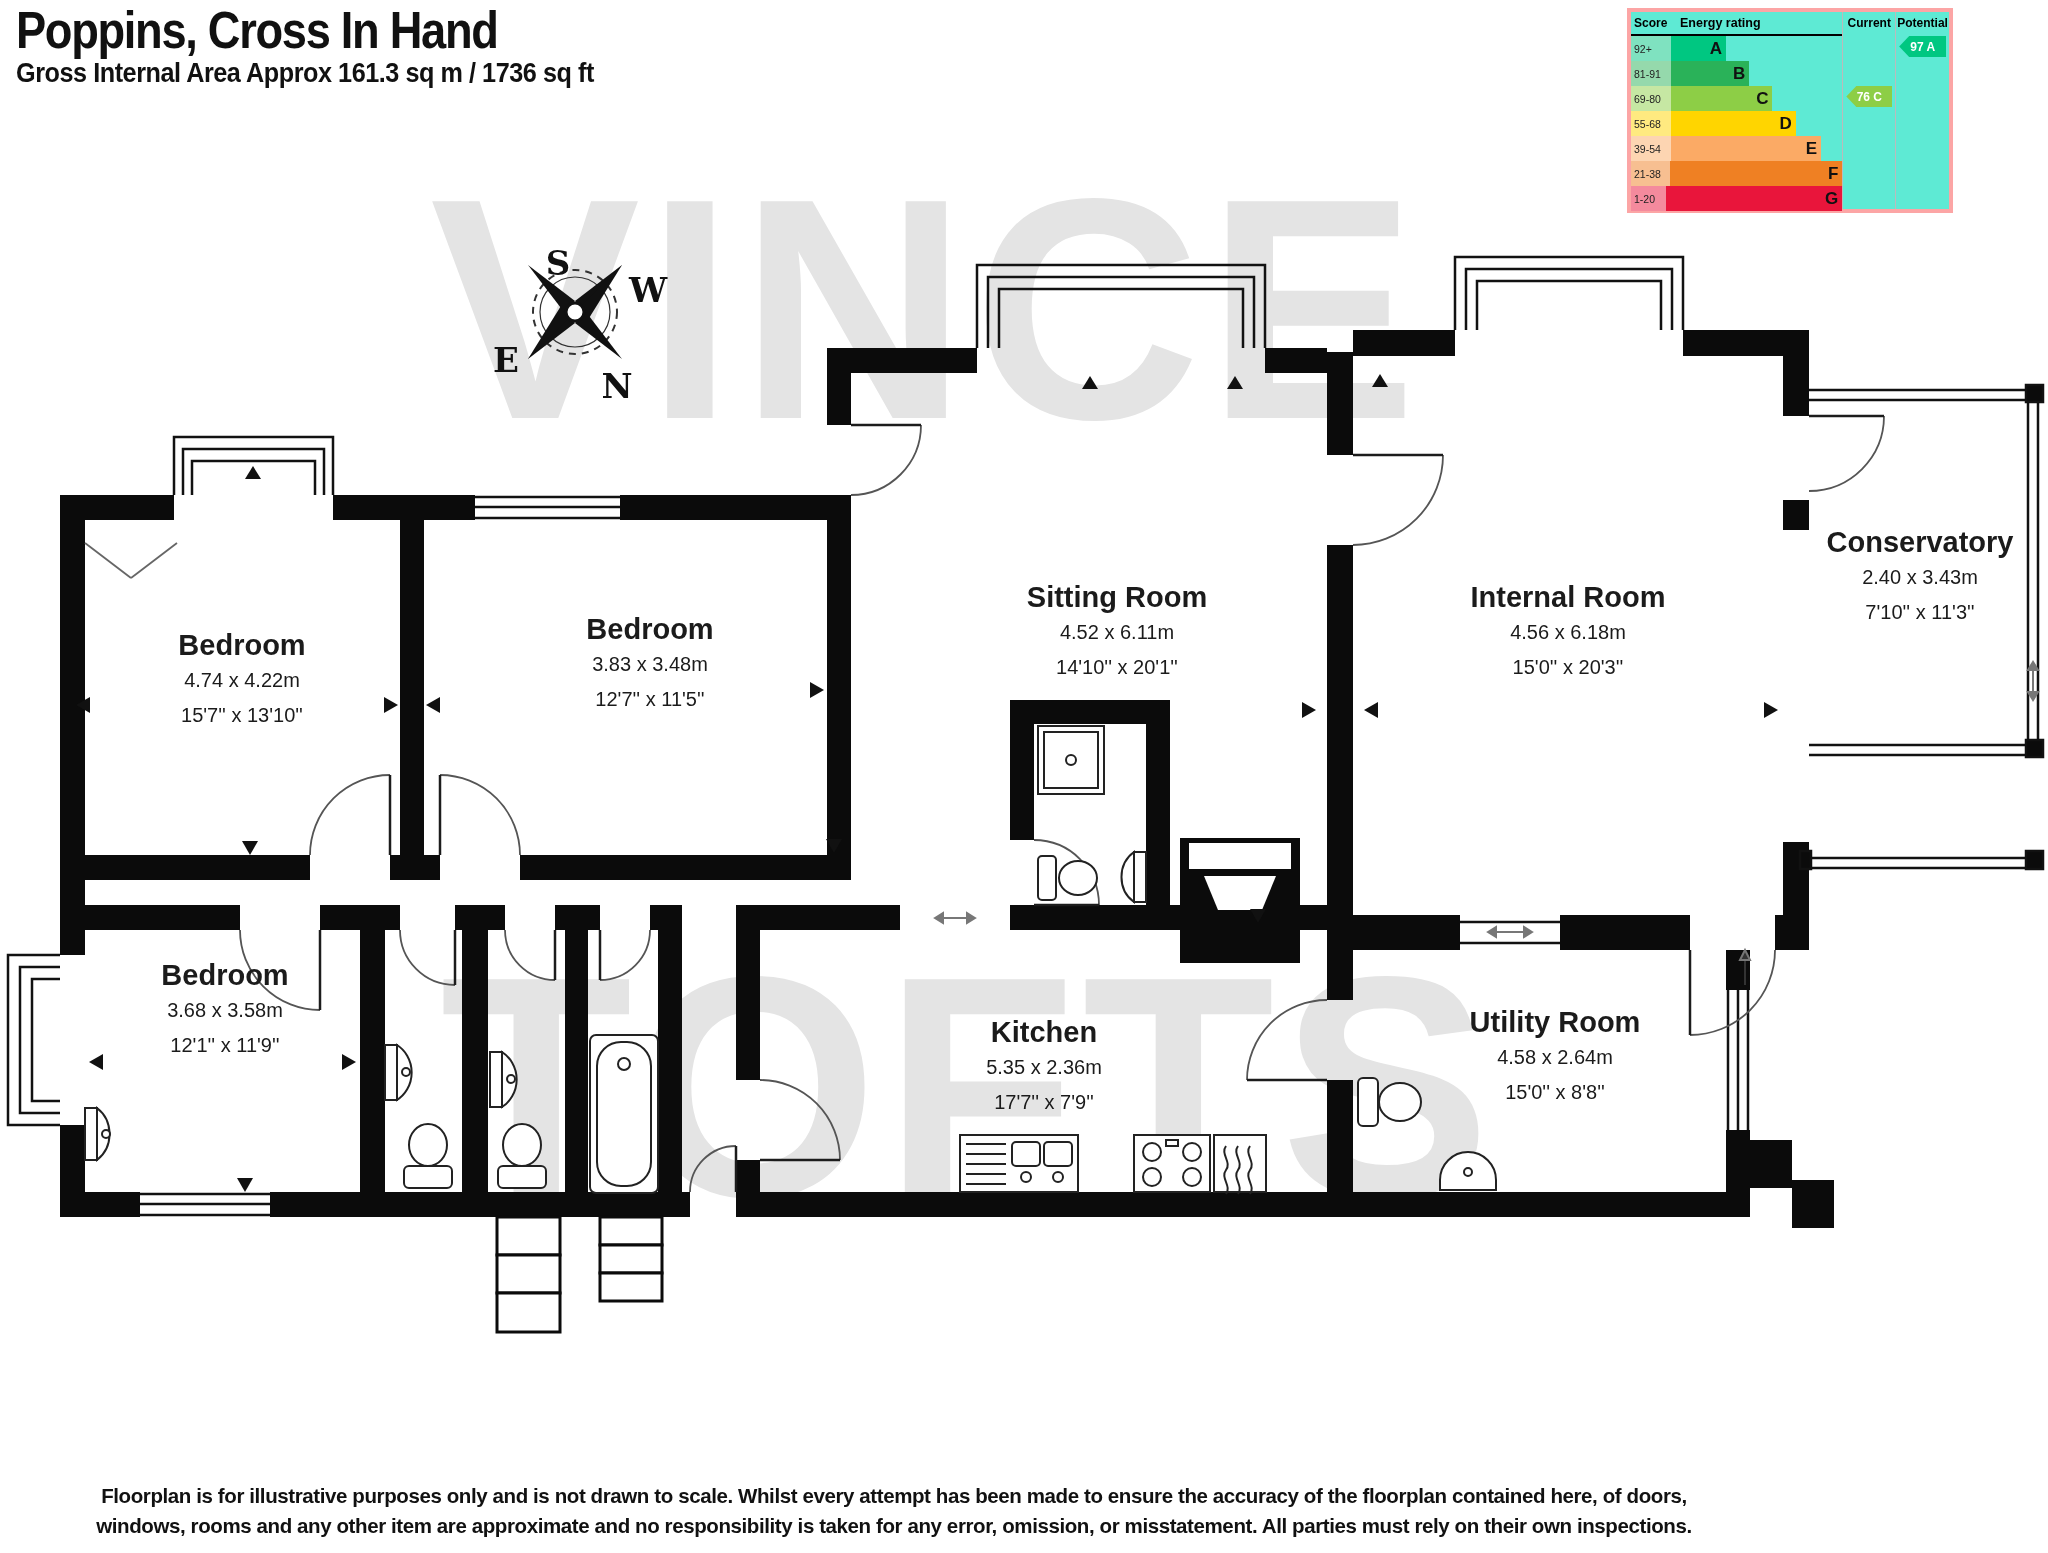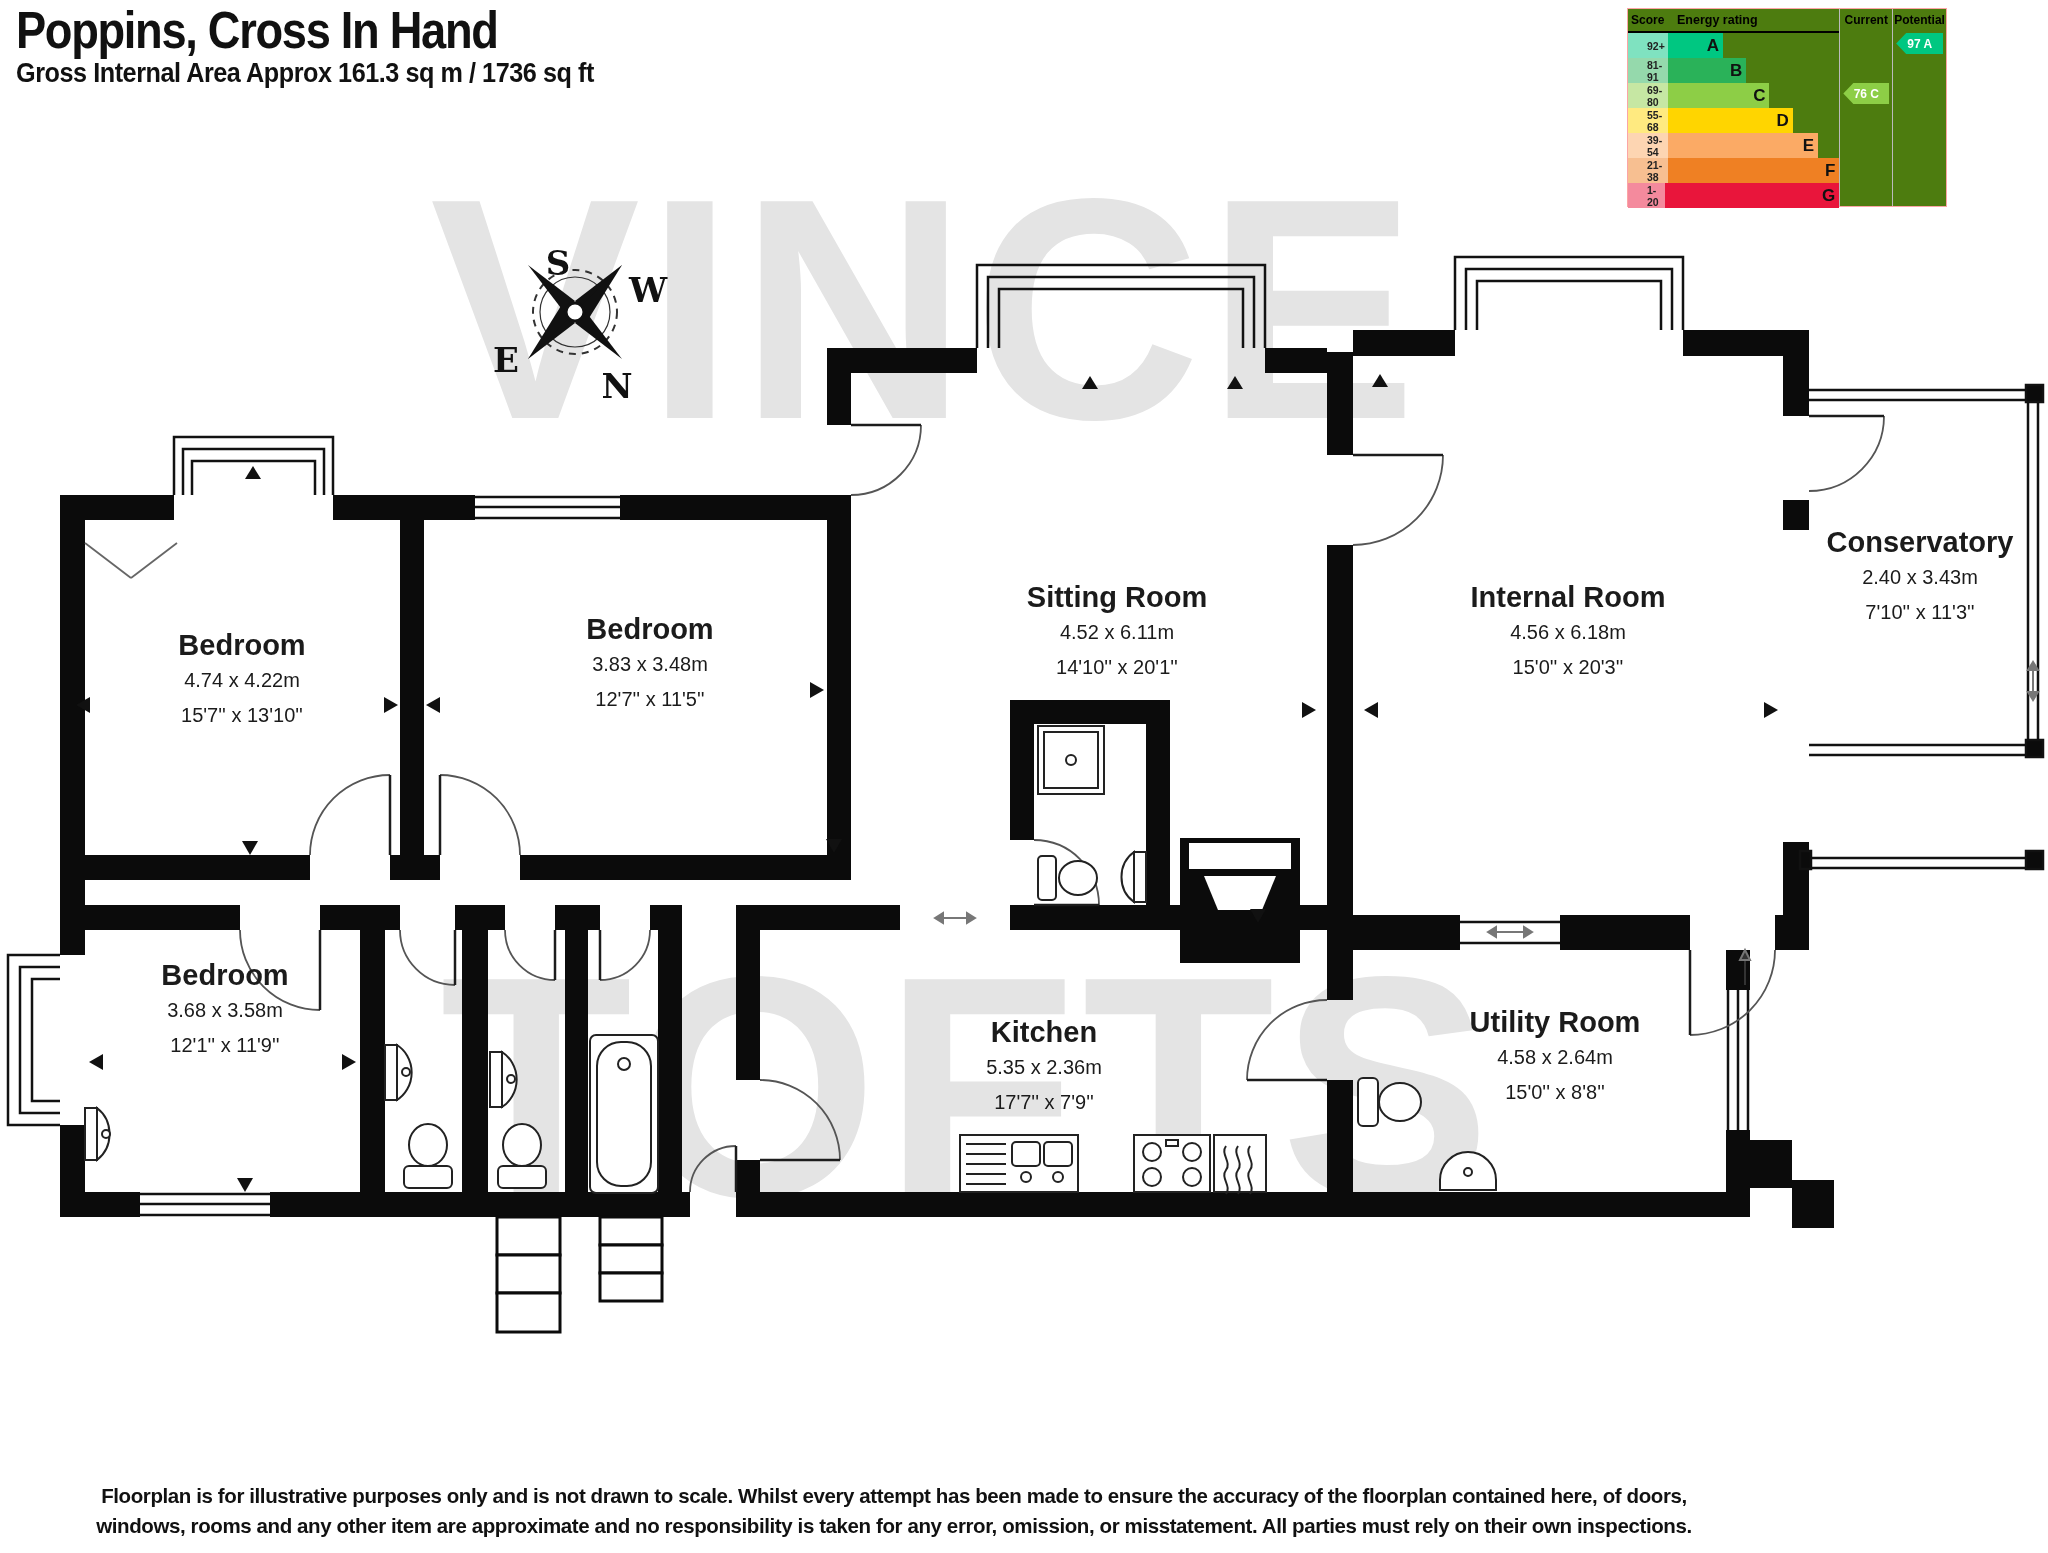--- a/index.html
+++ b/index.html
@@ -20,29 +20,29 @@
   .room-label .rd{font-weight:400;font-size:20px;}
   
   .hdr{position:absolute;z-index:4;color:#111;white-space:nowrap;transform-origin:left top;}
   #title{left:16px;top:0px;font-size:52px;font-weight:700;letter-spacing:-1.5px;transform:scaleX(.87);}
   #subtitle{left:16px;top:57px;font-size:28px;font-weight:700;letter-spacing:-0.5px;transform:scaleX(.9);}
   
   #disclaimer{position:absolute;z-index:4;left:0;top:1481px;width:1788px;text-align:center;
               color:#111;font-size:20.5px;font-weight:700;line-height:30px;letter-spacing:-0.4px;}
   #disclaimer div{white-space:nowrap;}
   
-  #epc{position:absolute;z-index:4;left:1627px;top:8px;width:318px;height:197px;background:#4d7c0f;
-       display:flex;font-family:"Liberation Sans",sans-serif;border:1px solid #fca5a5;}
+  #epc{position:absolute;z-index:4;left:1627px;top:8px;width:318px;height:197px;background:#5eead4;
+       display:flex;font-family:"Liberation Sans",sans-serif;border:4px solid #fca5a5;}
   .epc-main{width:212px;}
   .epc-head{display:flex;height:22px;border-bottom:2px solid #000;align-items:center;}
   .epc-head .h-score{width:40px;font-size:12px;font-weight:700;padding-left:3px;}
   .epc-head .h-rating{font-size:12.5px;font-weight:700;padding-left:6px;}
   .epc-band{display:flex;height:25px;}
-  .epc-score{width:40px;font-size:10.5px;font-weight:700;color:#222;display:flex;align-items:center;
-             padding-left:19px;box-sizing:border-box;}
+  .epc-score{width:40px;font-size:10.5px;font-weight:400;color:#222;display:flex;align-items:center;
+             padding-left:3px;box-sizing:border-box;}
   .epc-bar{display:flex;align-items:center;justify-content:flex-end;color:#111;
            font-size:17px;font-weight:700;padding-right:4px;box-sizing:border-box;}
   .epc-col{border-left:1px solid #bbb;position:relative;}
   .epc-col .col-h{font-size:12px;font-weight:700;text-align:center;margin-top:4px;}
   #col-current{width:52px;}
   #col-potential{width:53px;}
   .epc-arrow{position:absolute;height:21px;display:flex;align-items:center;justify-content:center;
              color:#fff;font-size:12px;font-weight:700;
              clip-path:polygon(0 50%,10px 0,100% 0,100% 100%,10px 100%);}
   #cur-arrow{left:3px;top:74px;width:46px;}

